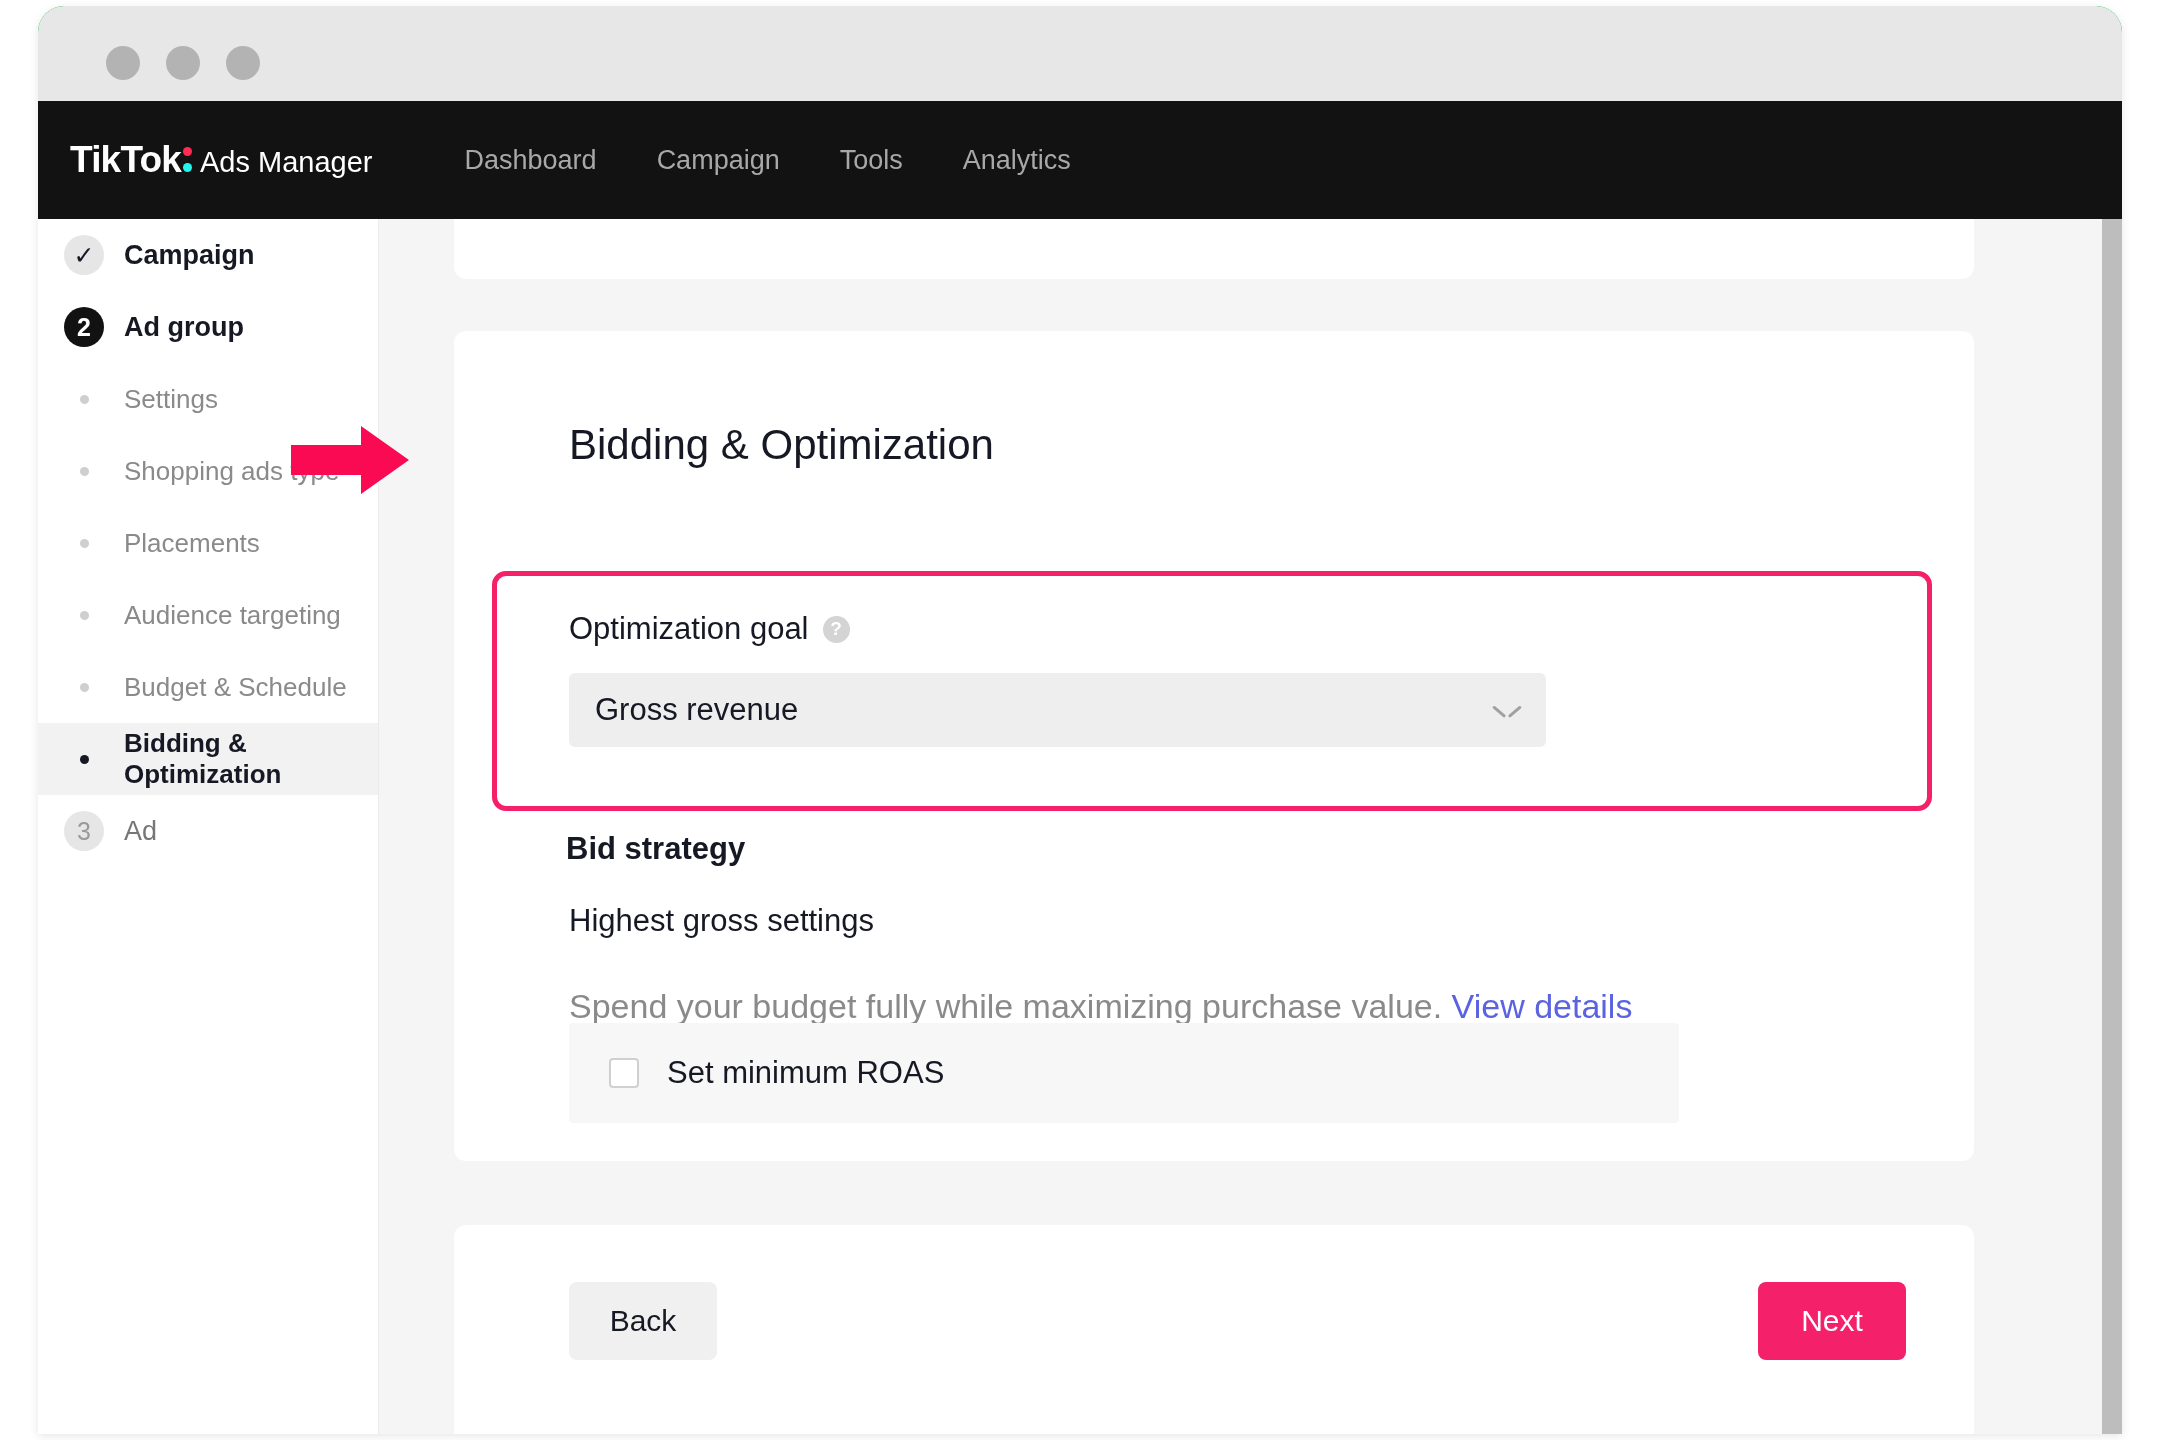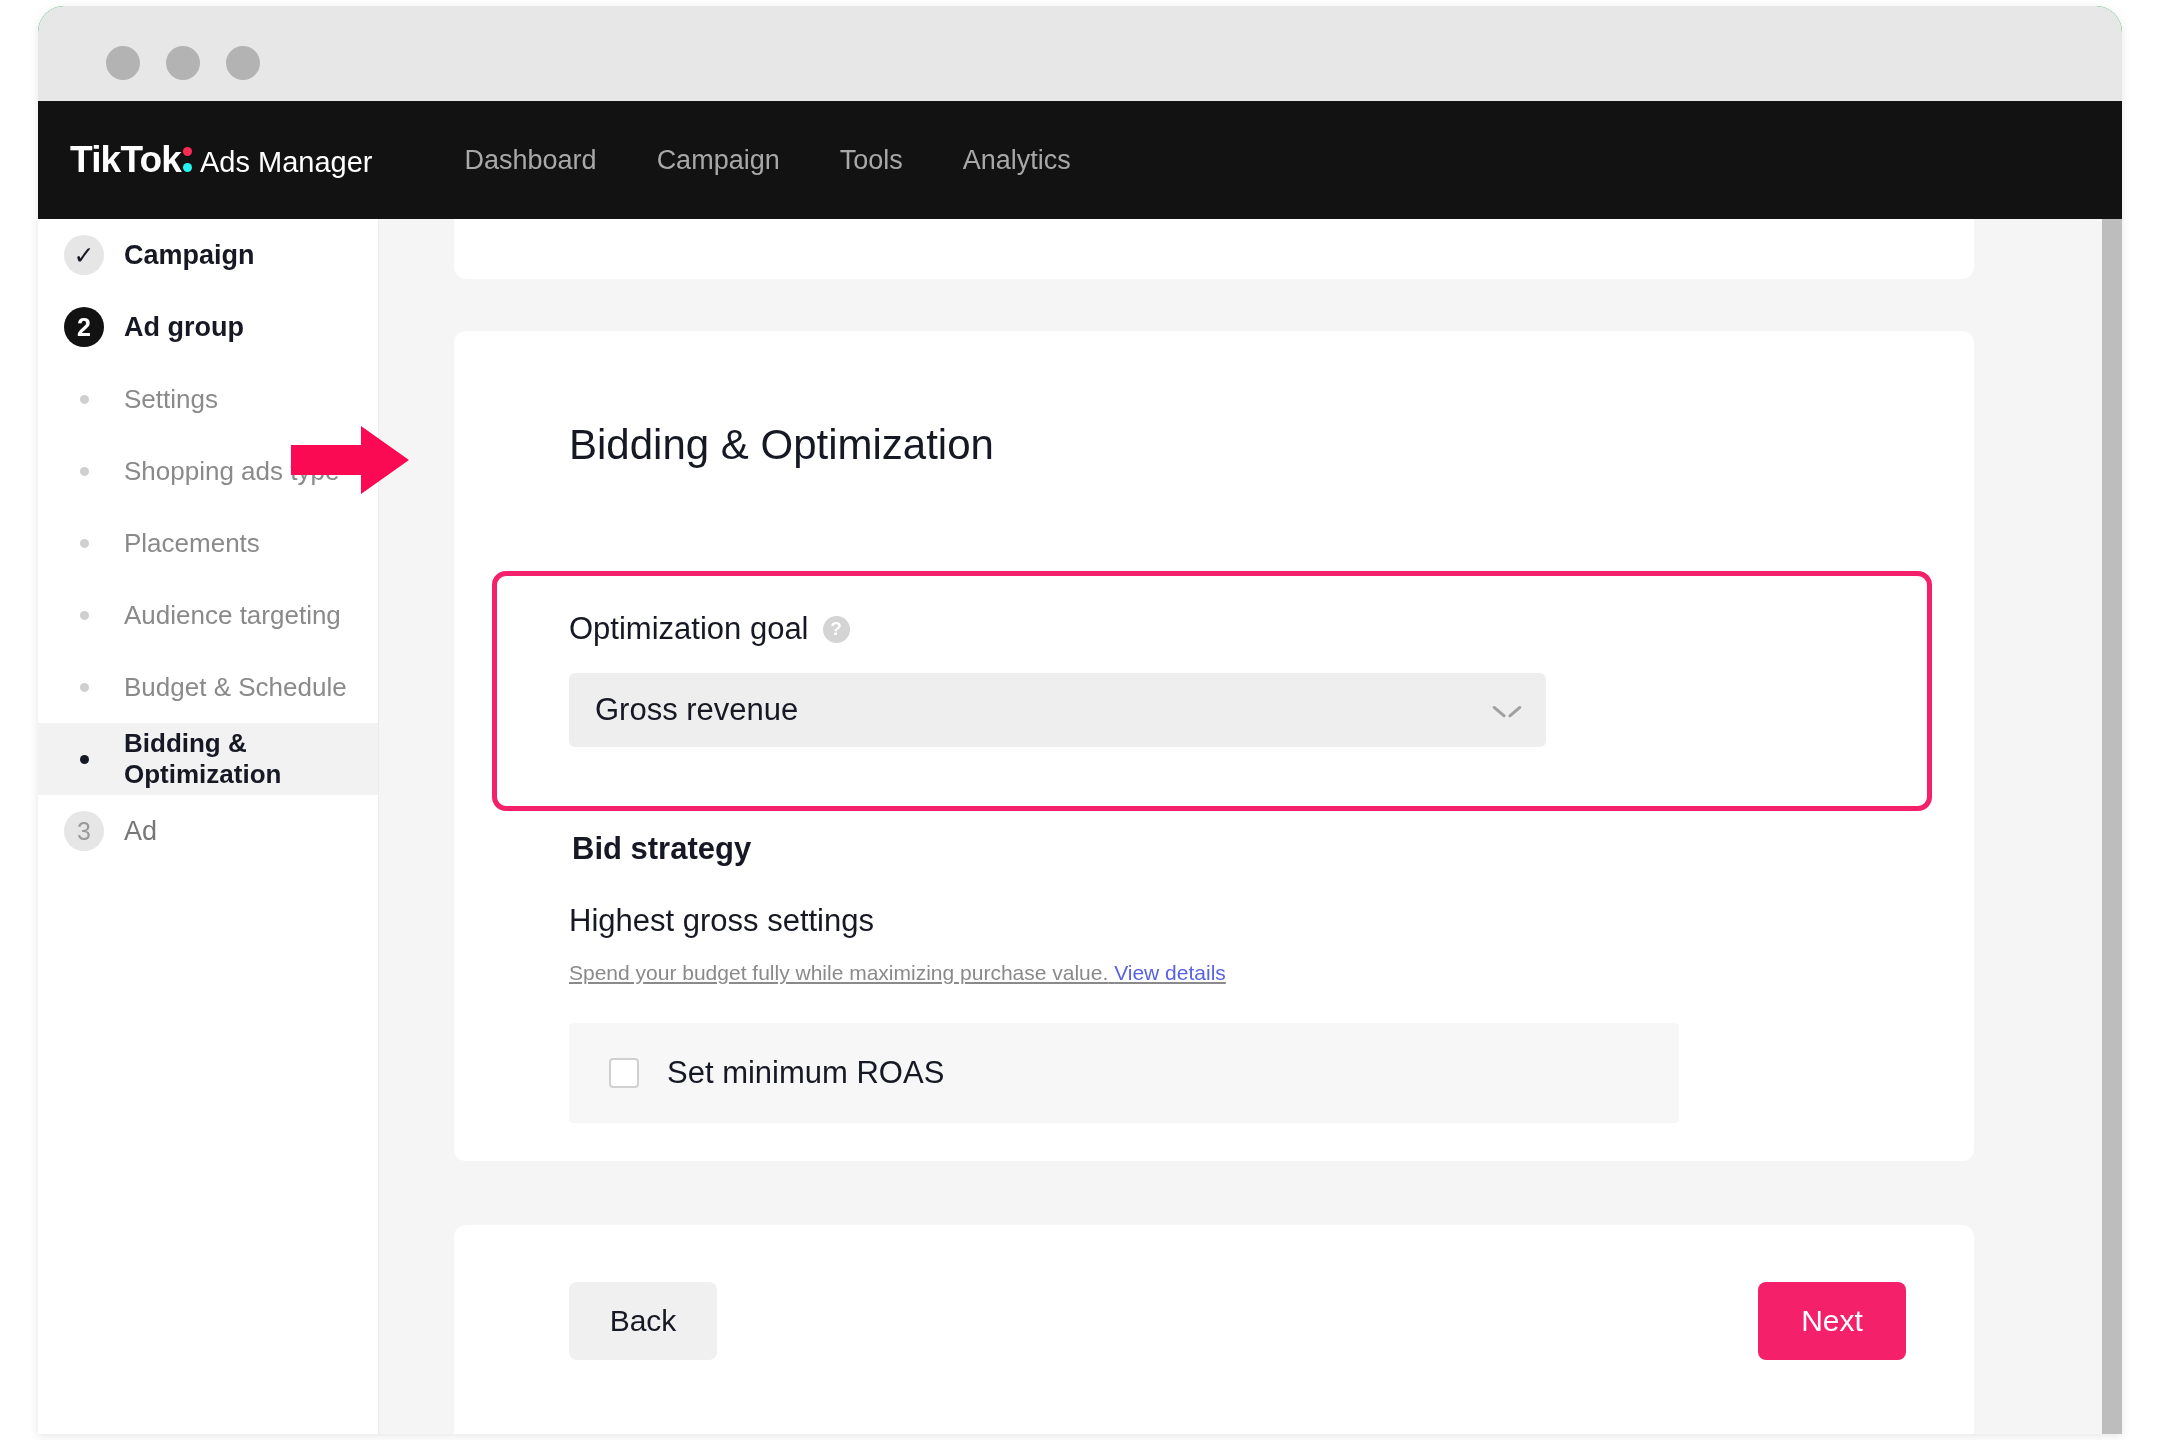--- a/index.html
+++ b/index.html
@@ -299,41 +299,40 @@
     width: 16px;
     height: 3px;
     background: #a0a0a0;
     border-radius: 2px;
   }
   .chevron-down::before { left: -1px; transform: rotate(40deg); transform-origin: left center; }
   .chevron-down::after  { right: -1px; transform: rotate(-40deg); transform-origin: right center; }
 
   #bid-strategy-label {
     position: absolute;
-    left: 118px;
+    left: 112px;
     top: 500px;
     font-size: 31px;
     color: #161823;
     font-weight: bold;
   }
   #bid-strategy-name {
     position: absolute;
     left: 115px;
     top: 572px;
     font-size: 31px;
     color: #161823;
   }
   #bid-strategy-desc {
     position: absolute;
     left: 115px;
-    top: 630px;
-    font-size: 21px;
+    top: 656px;
+    font-size: 34px;
     color: #8a8a8a;
     white-space: nowrap;
-    text-decoration: underline;
   }
   #bid-strategy-desc .link {
     color: #5a63e0;
     cursor: pointer;
   }
 
   #roas-panel {
     position: absolute;
     left: 115px;
     top: 692px;

